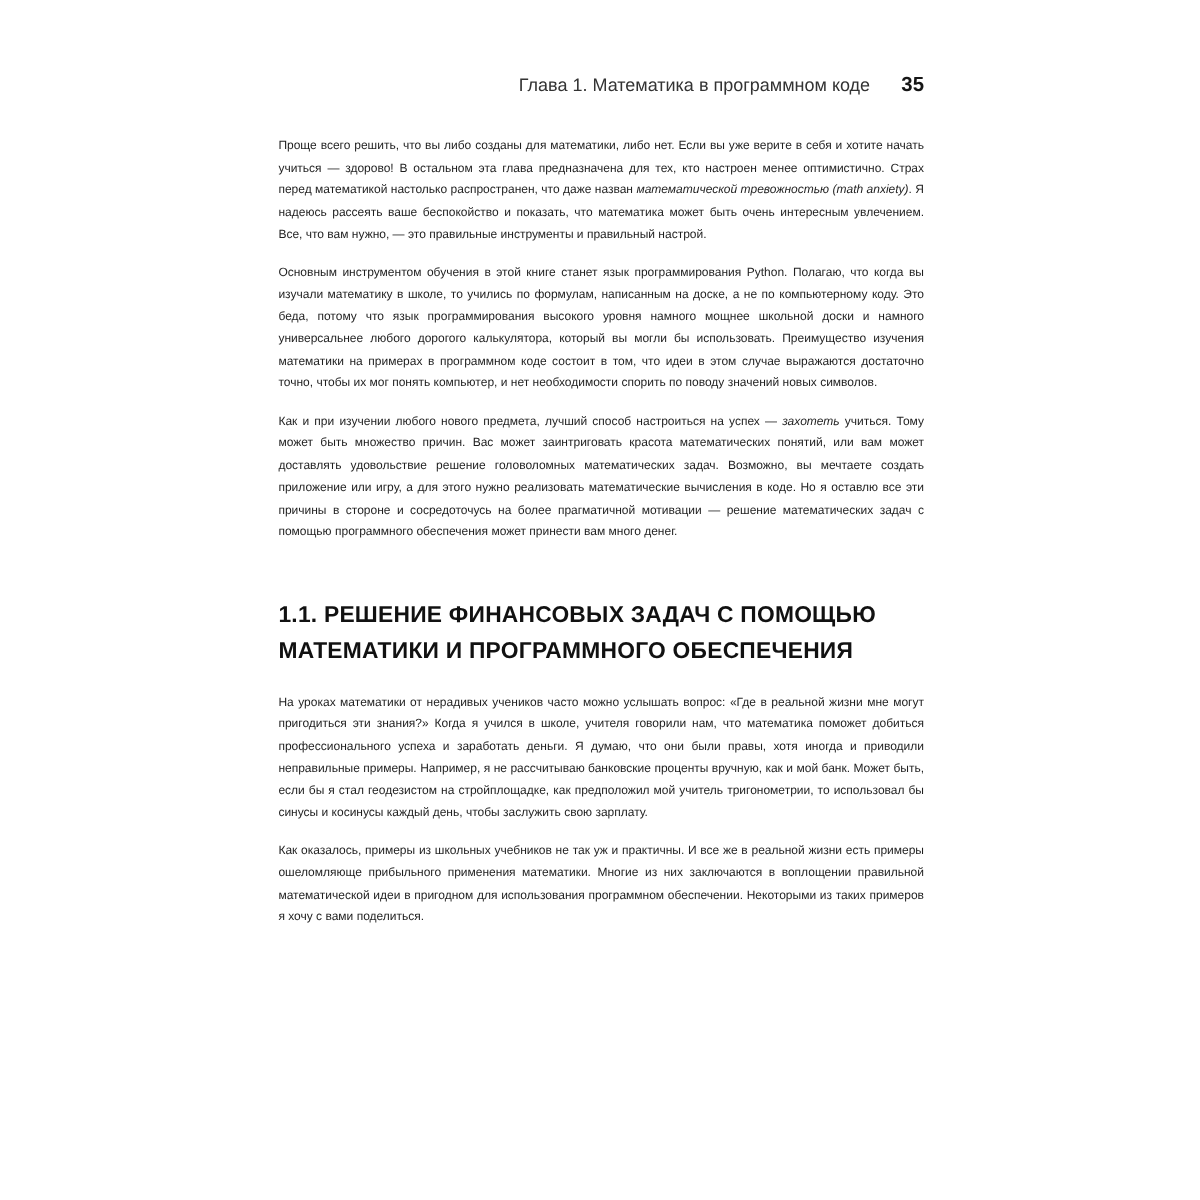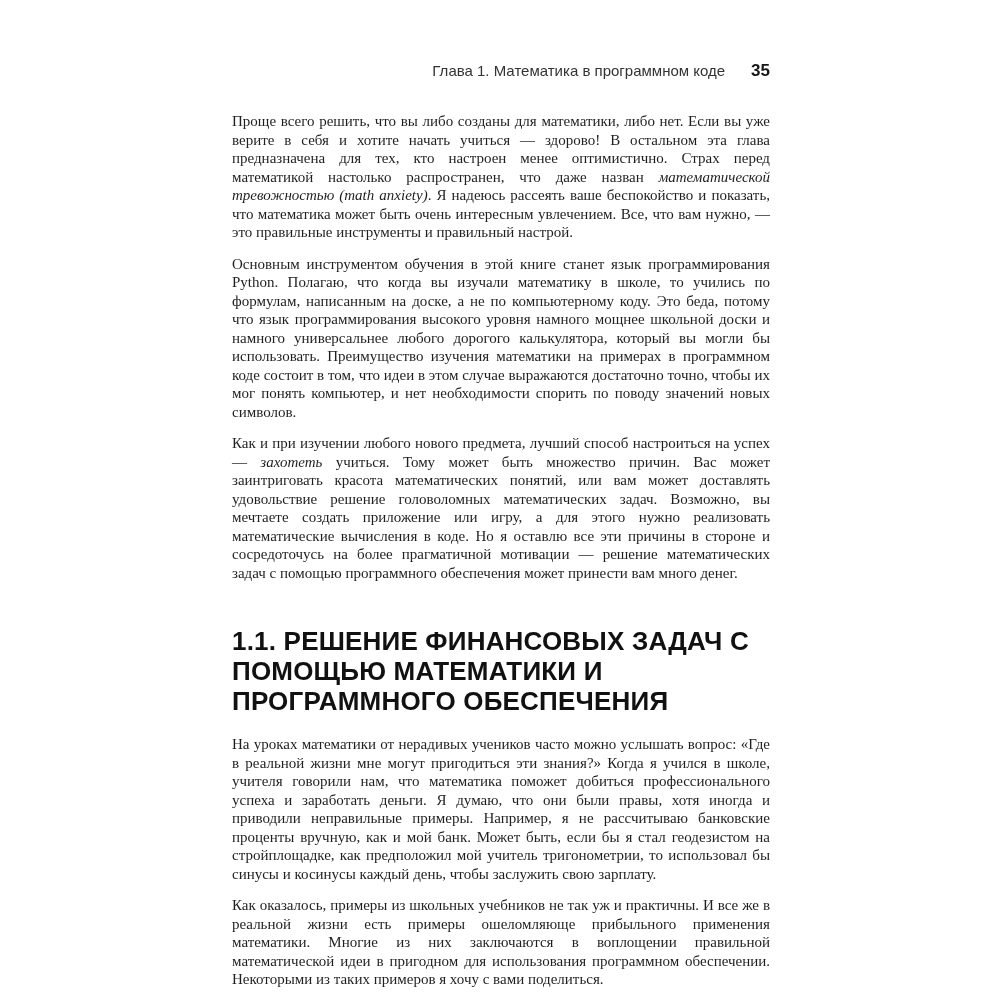--- a/index.html
+++ b/index.html
@@ -33,34 +33,34 @@
     text-align: right;
   }
 
   .running-head .pagenum {
     font-weight: bold;
     font-size: 17px;
     color: #161616;
   }
 
   .para {
-    font-family: Liberation Serif, serif;
-    font-size: 15px;
+    font-family: Liberation Sans, sans-serif;
+    font-size: 10px;
     line-height: 18.5px;
     color: #1f1f1f;
     text-align: justify;
     margin: 0 0 13px 0;
   }
 
   .para .em { font-style: italic; }
 
   h2.section-heading {
     font-family: "Liberation Sans", sans-serif;
     font-weight: bold;
-    font-size: 26px;
+    font-size: 19px;
     line-height: 30px;
     color: #111111;
     letter-spacing: 0.2px;
     margin: 44px 0 19px 0;
   }
 </style>
 </head>
 <body>
 
 <div class="sheet">

